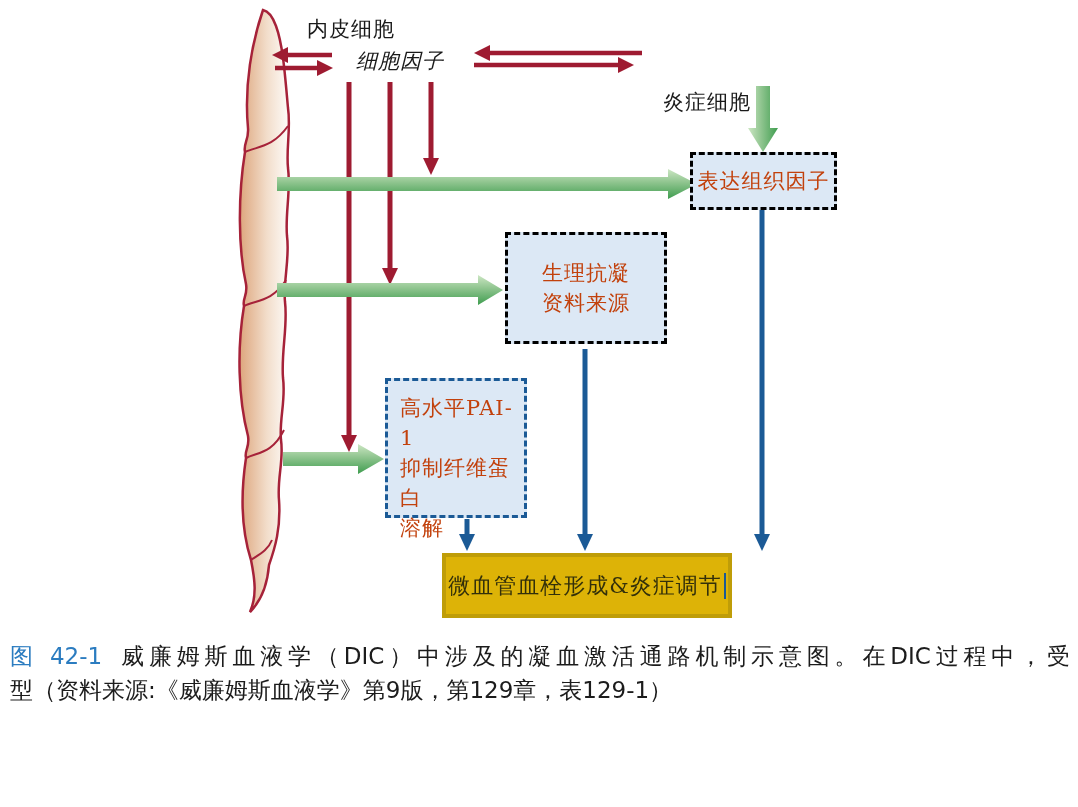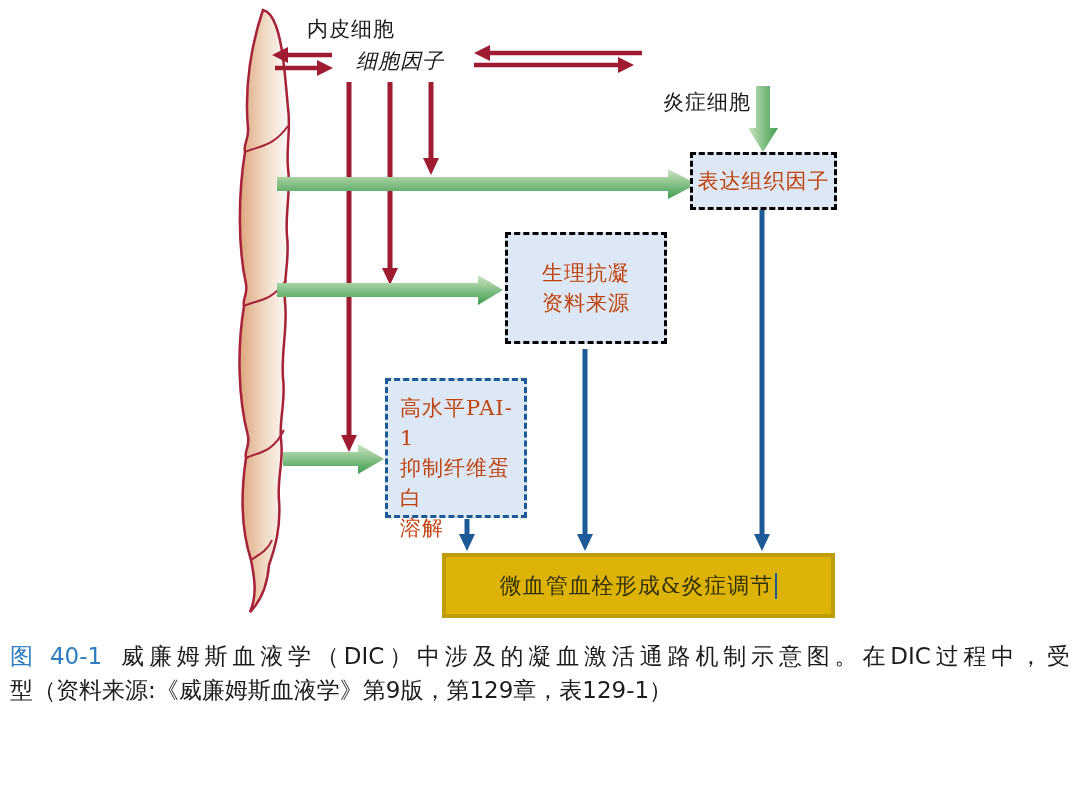--- a/index.html
+++ b/index.html
@@ -5,21 +5,21 @@
   html,body{margin:0;padding:0;background:#fff;}
   .stage{position:relative;width:1078px;height:807px;background:#fff;overflow:hidden;
          font-family:"DejaVu Serif","Liberation Serif",serif;}
   .art{position:absolute;left:0;top:0;}
   .lbl{position:absolute;font-size:21px;color:#1a1a1a;white-space:nowrap;letter-spacing:1px;}
   .dbox{position:absolute;background:#dce8f5;border:3px dashed #000;box-sizing:border-box;
         display:flex;flex-direction:column;justify-content:center;align-items:center;
         font-size:21px;color:#c2410c;line-height:30px;letter-spacing:1px;}
   .dbox.blue-border{border-color:#1b5a96;}
   .dbox.left-text{align-items:flex-start;justify-content:flex-start;padding:12px 0 0 12px;}
-  .outcome{position:absolute;left:442px;top:553px;width:393px;height:65px;box-sizing:border-box;
+  .outcome{position:absolute;left:442px;top:553px;width:290px;height:65px;box-sizing:border-box;
            background:#ddb307;border:4px solid #bf9d08;display:flex;align-items:center;justify-content:center;
            font-size:22px;color:#33300a;letter-spacing:1px;}
   .cursor-bar{display:inline-block;width:2px;height:26px;background:#1b5a96;margin-left:2px;vertical-align:middle;}
   .caption{position:absolute;left:10px;top:640px;width:1060px;
            font-family:"DejaVu Sans","Liberation Sans",sans-serif;
            font-size:23px;line-height:33.5px;color:#1c1c1c;}
   .cap-line{text-align:justify;text-align-last:justify;}
   .cap-line.last{text-align:center;text-align-last:left;}
   .fig-label{color:#2b7cc0;margin-right:14px;}
 </style>
@@ -129,18 +129,18 @@
     <span>溶解</span>
   </div>
 
   <div class="outcome">
     <span>微血管血栓形成&amp;炎症调节</span>
       <span class="cursor-bar"></span>
   </div>
 
   <div class="caption">
     <div class="cap-line">
-      <span class="fig-label">图 40-1</span><span>威廉姆斯血液学（DIC）中涉及的凝血激活通路机制示意图。在DIC过程中，受</span>
+      <span class="fig-label">图 42-1</span><span>威廉姆斯血液学（DIC）中涉及的凝血激活通路机制示意图。在DIC过程中，受</span>
     </div>
     <div class="cap-line last">型（资料来源:《威廉姆斯血液学》第9版，第129章，表129-1）</div>
   </div>
 
 </div>
 
 </body></html>

